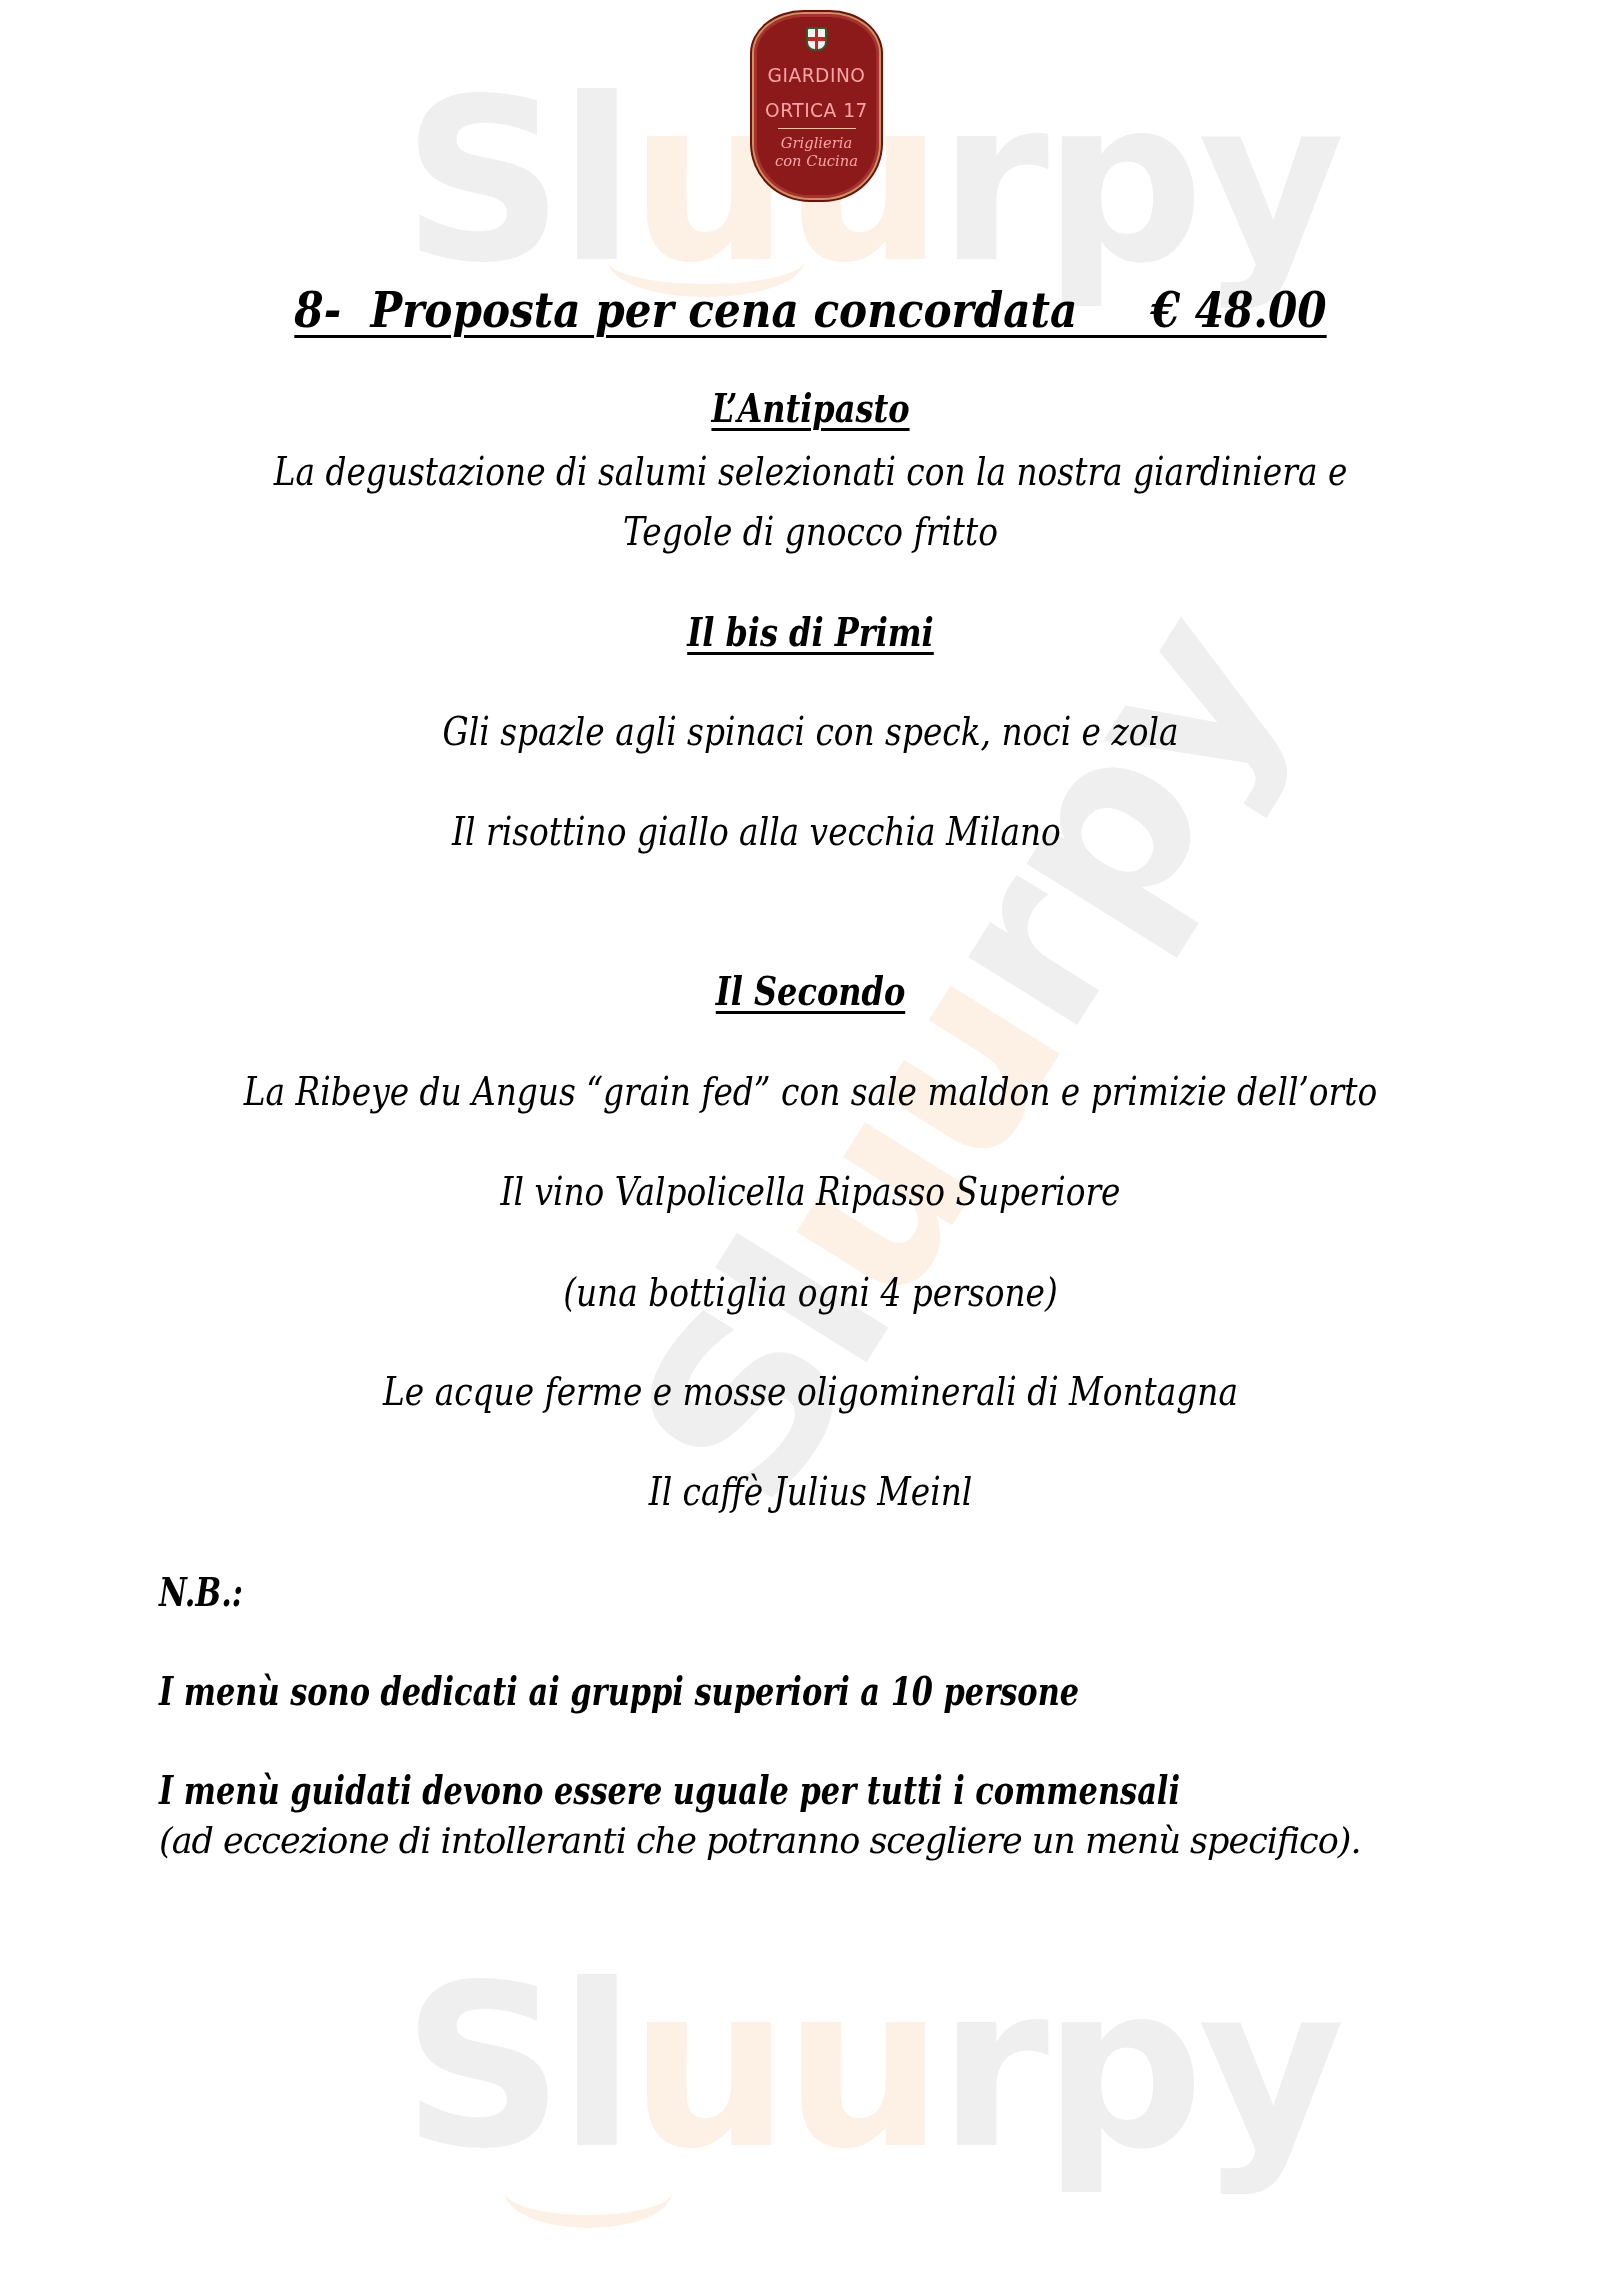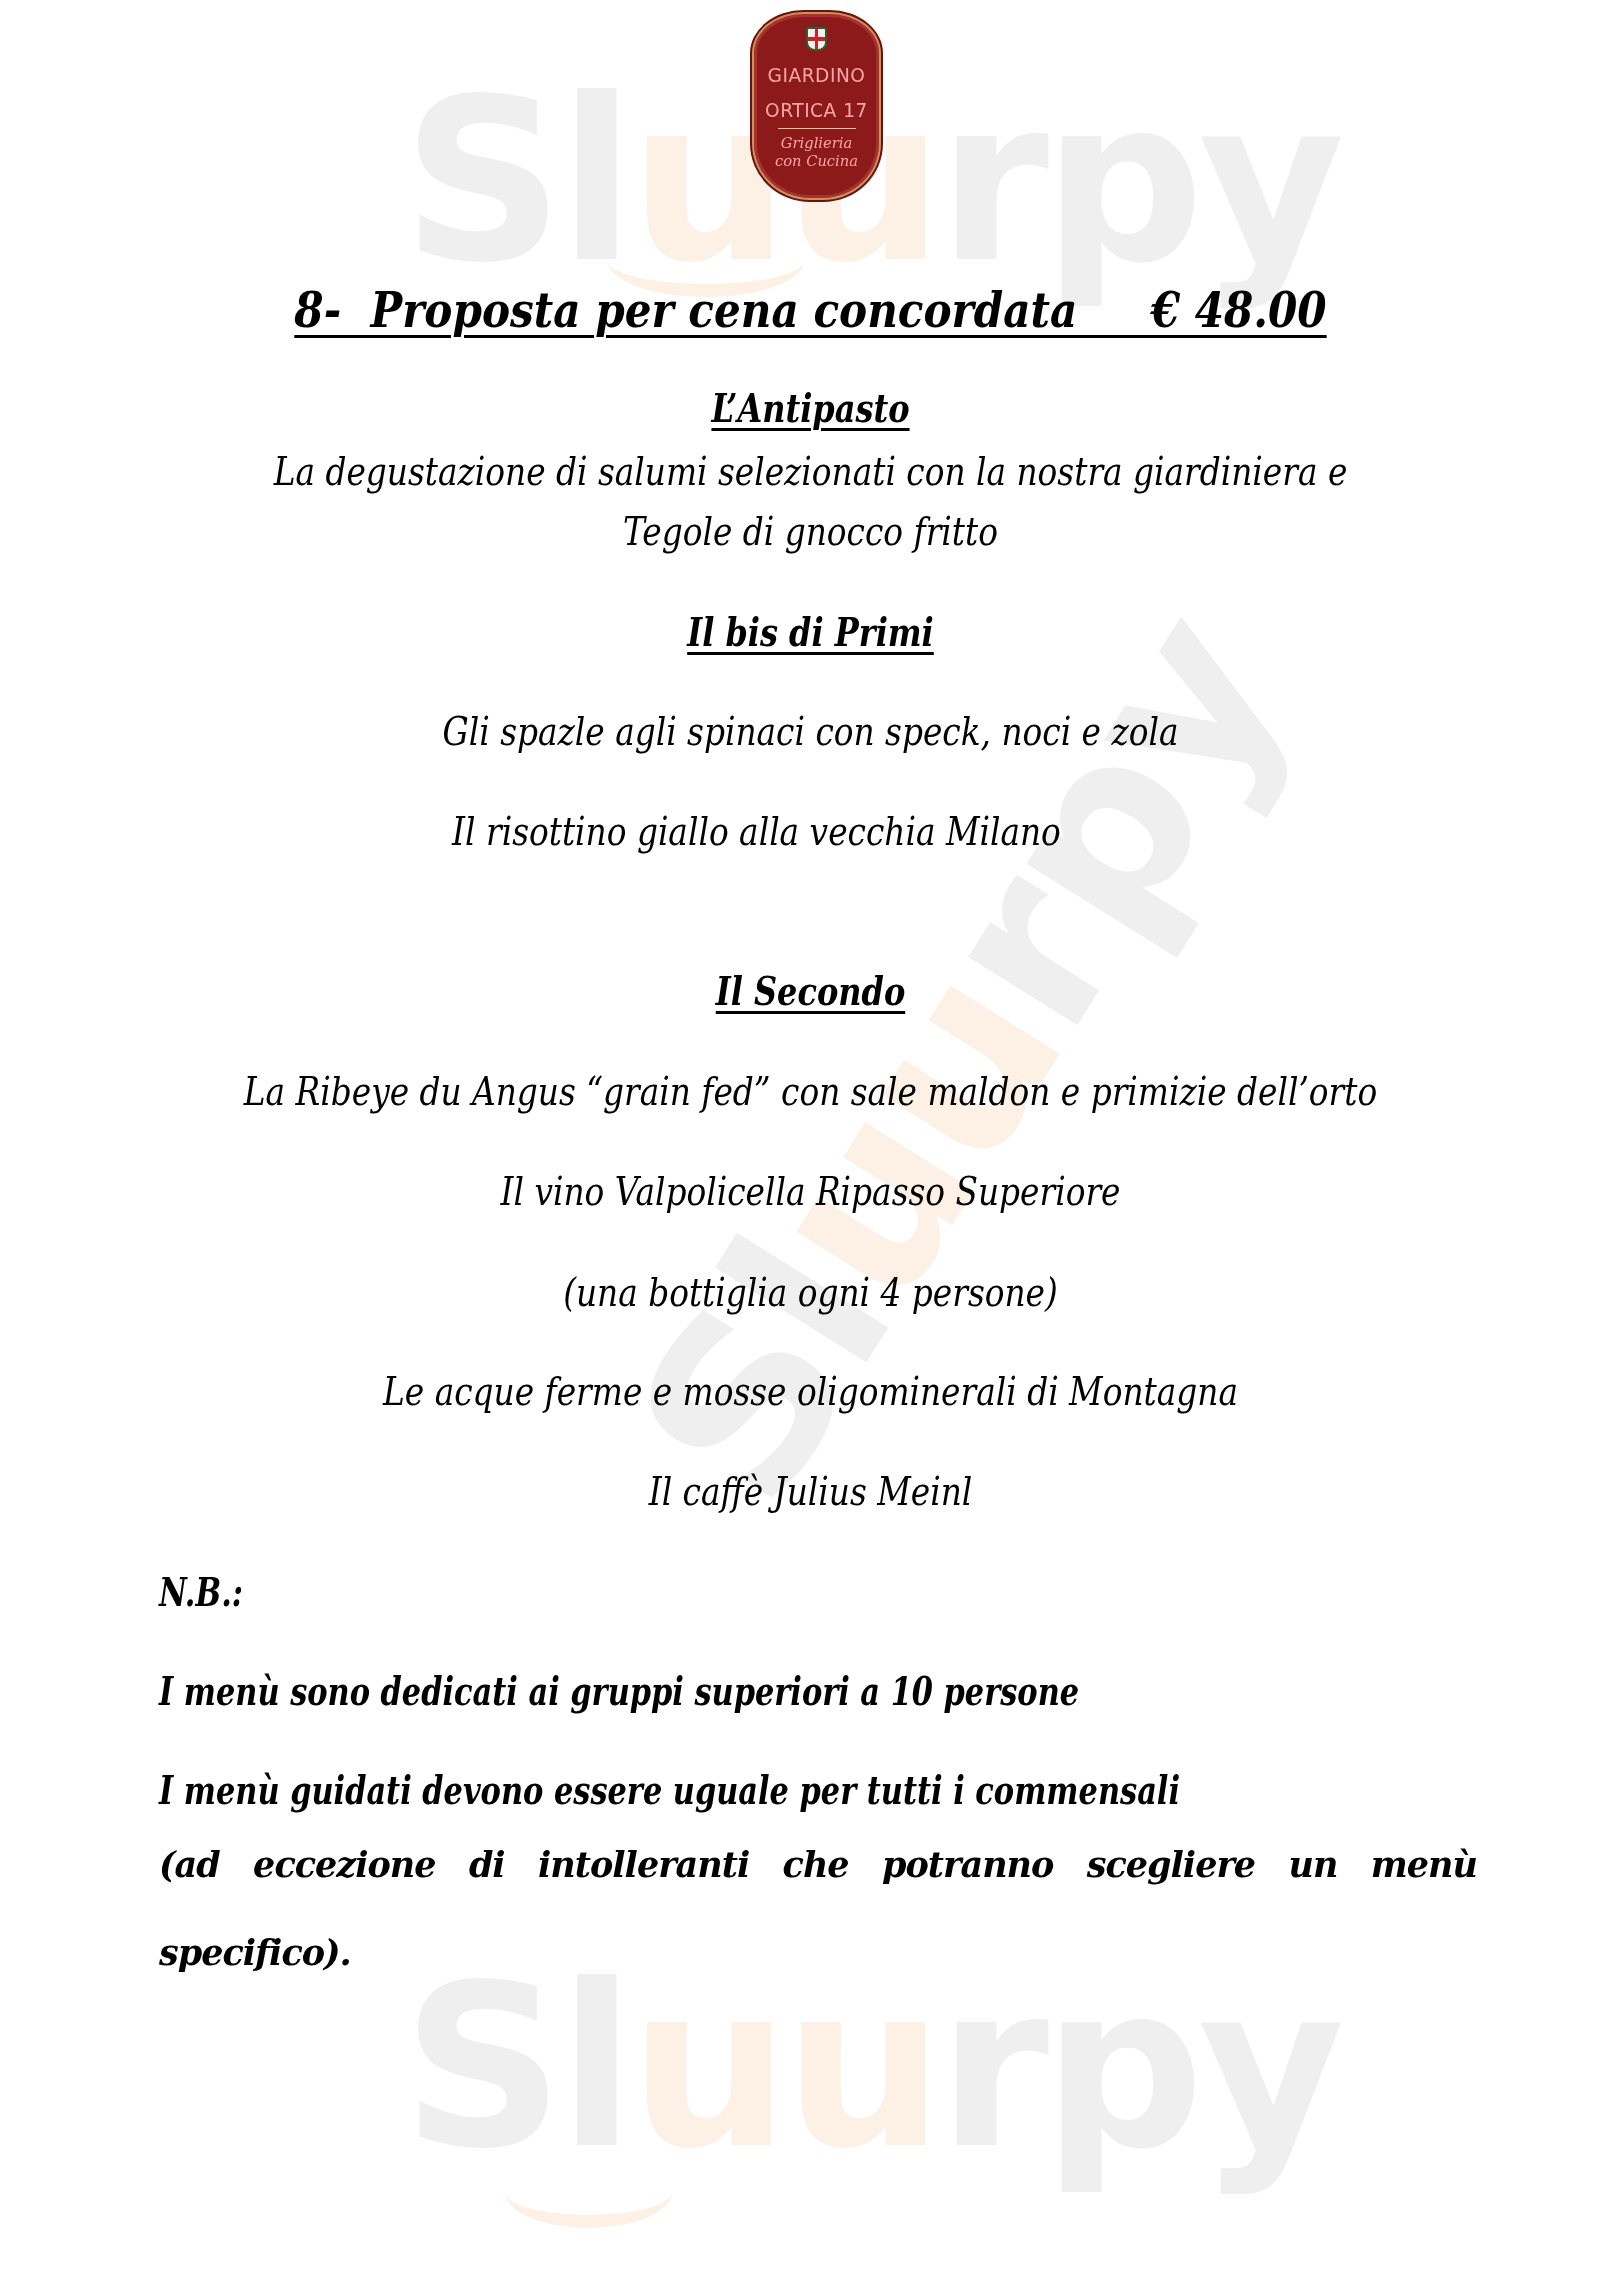--- a/index.html
+++ b/index.html
@@ -29,22 +29,22 @@
 
   .content { position:absolute; left:0; top:0; width:1621px; height:1651px; z-index:3; }
   .line { position:absolute; left:0; width:1621px; text-align:center; font-style:italic;
           font-size:40px; line-height:1; white-space:nowrap; transform:scaleX(0.82); transform-origin:center; }
   .head { font-weight:bold; text-decoration:underline; text-decoration-thickness:2.9px; text-underline-offset:5.9px; font-size:39px; }
   .title { position:absolute; left:0; width:1621px; text-align:center; font-style:italic; font-weight:bold;
            font-size:49px; text-decoration:underline; text-decoration-thickness:2.9px; text-underline-offset:7.8px;
            white-space:pre; transform:scaleX(0.86); transform-origin:center; }
   .nb { position:absolute; left:159px; width:1318px; font-style:italic; font-weight:bold; font-size:39px; line-height:1;
         white-space:nowrap; transform:scaleX(0.78); transform-origin:left; }
-  .nb-just { position:absolute; left:159px; width:1318px; font-style:italic; font-weight:bold; font-size:39px;
-             line-height:88px; text-align:justify; }
+  .nb-just { position:absolute; left:159px; width:1318px; font-style:italic; font-weight:normal; font-size:39px;
+             line-height:40px; text-align:justify; }
   .nb-just .inner { display:block; transform:scaleX(1); }
 </style>
 </head>
 <body>
 
 <div class="wm wm-top">
   <span class="g">Sl</span><span class="o">uu</span><span class="g">rpy</span>
 </div>
 <div class="wm-smile" style="left:608px;top:225px;width:196px;height:59px;"></div>
 

